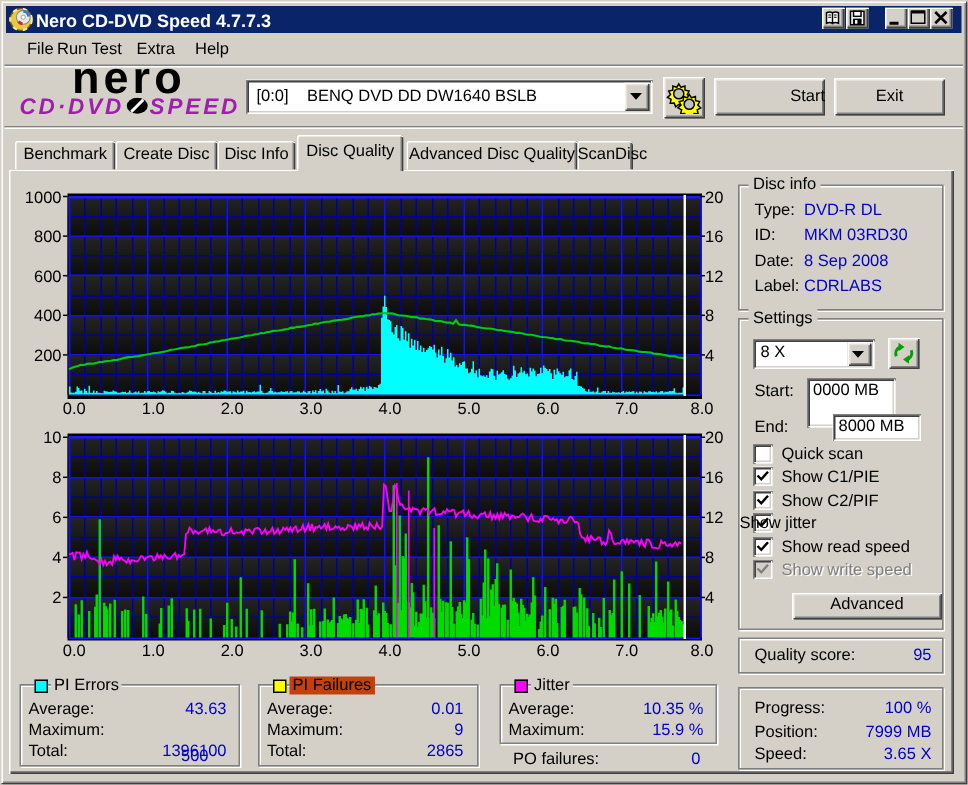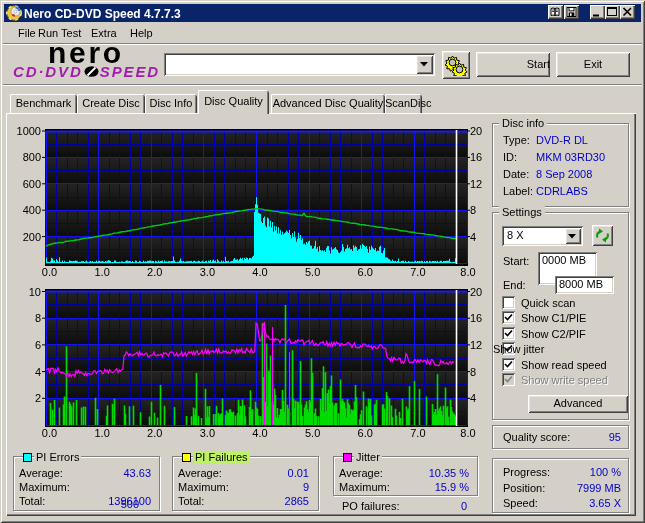--- a/index.html
+++ b/index.html
@@ -61,20 +61,21 @@
 <div class="abs" style="left:91px;top:27px">Extra</div>
 <div class="abs" style="left:130px;top:27px">Help</div>
 <div class="abs" style="left:3px;top:43px;width:639px;height:1px;background:#808080"></div>
 <div class="abs" style="left:3px;top:44px;width:639px;height:1px;background:#ffffff"></div>
 <div class="abs" style="left:48px;top:38px;width:95px;font-weight:bold;font-size:30px;letter-spacing:2.7px;color:#000;line-height:30px">nero</div>
 <div class="abs" style="left:13px;top:63px;width:160px;font-weight:bold;font-style:italic;font-size:15px;color:#a21caf;letter-spacing:1.9px">CD·DVD<svg width="15" height="11" style="margin:0 1px">
       <ellipse cx="7.5" cy="5.5" rx="7" ry="5.3" fill="#000"></ellipse>
       <path d="M3.5,9.5 L11.5,1.5" stroke="#fff" stroke-width="2"></path>
     </svg>SPEED</div>
 <div class="abs sunken" style="left:164px;top:53px;width:271px;height:23px">
+<div class="abs" style="left:7px;top:5px">[0:0]&nbsp;&nbsp;&nbsp; BENQ DVD DD DW1640 BSLB</div>
 <div class="abs raised" style="right:2px;top:2px;width:17px;height:19px">
       <svg width="9" height="5" style="position:absolute;left:4px;top:7px">
         <path d="M0,0 H8 L4,4.5 Z" fill="#000"></path>
       </svg>
     </div>
 </div>
 <div class="abs raised" style="left:442px;top:51px;width:28px;height:28px">
 <svg width="24" height="22" style="position:absolute;left:2px;top:3px">
 <g stroke="#000" stroke-width="1">
 <path d="M8.5,2 l1.5,2.2 2.6,-0.8 0.1,2.7 2.7,0.6 -1.2,2.4 2,1.8 -2.4,1.3 0.6,2.6 -2.7,-0.1 -0.9,2.5 -2.2,-1.6 -2.2,1.6 -0.9,-2.5 -2.7,0.1 0.6,-2.6 -2.4,-1.3 2,-1.8 -1.2,-2.4 2.7,-0.6 0.1,-2.7 2.6,0.8 Z" fill="#FFFF00"></path>
@@ -287,21 +288,21 @@
 <div class="abs" style="left:23px;top:453px;width:9px;height:9px;background:#00FFFF;border:1px solid #000"></div>
 <div class="abs" style="left:34px;top:451px;background:#D4D0C8;padding:0 2px">PI Errors</div>
 <div class="lbl" style="left:19px;top:467px">Average:</div>
 <div class="val" style="left:53px;top:467px;width:98px">43.63</div>
 <div class="lbl" style="left:19px;top:481px">Maximum:</div>
 <div class="val" style="left:53px;top:498px;width:86px">500</div>
 <div class="lbl" style="left:19px;top:495px">Total:</div>
 <div class="val" style="left:53px;top:495px;width:98px">1396100</div>
 <div class="abs etch" style="left:172px;top:456px;width:147px;height:55px"></div>
 <div class="abs" style="left:182px;top:453px;width:9px;height:9px;background:#FFFF00;border:1px solid #000"></div>
-<div class="abs" style="left:193px;top:451px;background:#bef264;padding:0 2px">PI Failures</div>
+<div class="abs" style="left:193px;top:451px;background:#c2410c;padding:0 2px">PI Failures</div>
 <div class="lbl" style="left:178px;top:467px">Average:</div>
 <div class="val" style="left:212px;top:467px;width:97px">0.01</div>
 <div class="lbl" style="left:178px;top:481px">Maximum:</div>
 <div class="val" style="left:212px;top:481px;width:97px">9</div>
 <div class="lbl" style="left:178px;top:495px">Total:</div>
 <div class="val" style="left:212px;top:495px;width:97px">2865</div>
 <div class="abs etch" style="left:333px;top:456px;width:145px;height:40px"></div>
 <div class="abs" style="left:343px;top:453px;width:9px;height:9px;background:#FF00FF;border:1px solid #000"></div>
 <div class="abs" style="left:354px;top:451px;background:#D4D0C8;padding:0 2px">Jitter</div>
 <div class="lbl" style="left:339px;top:467px">Average:</div>

